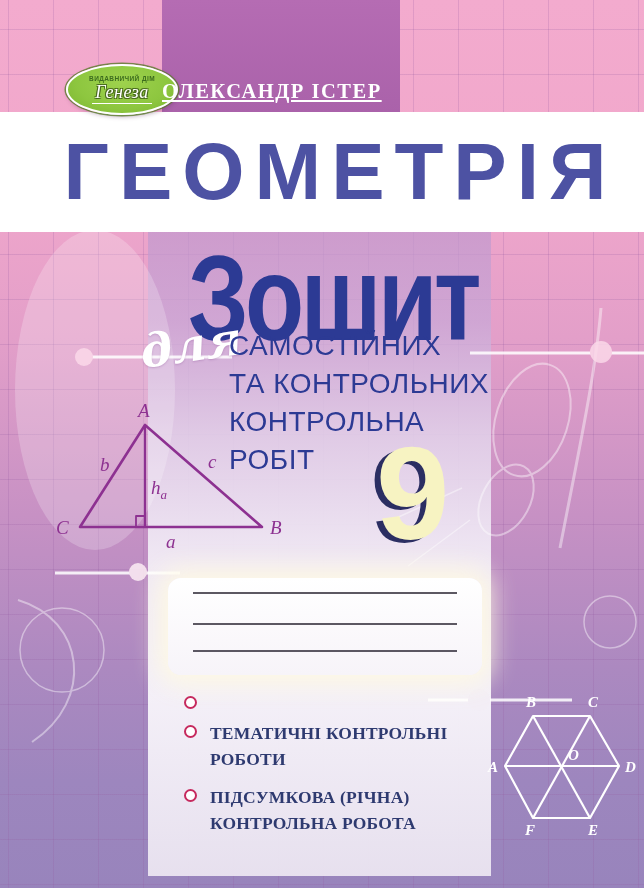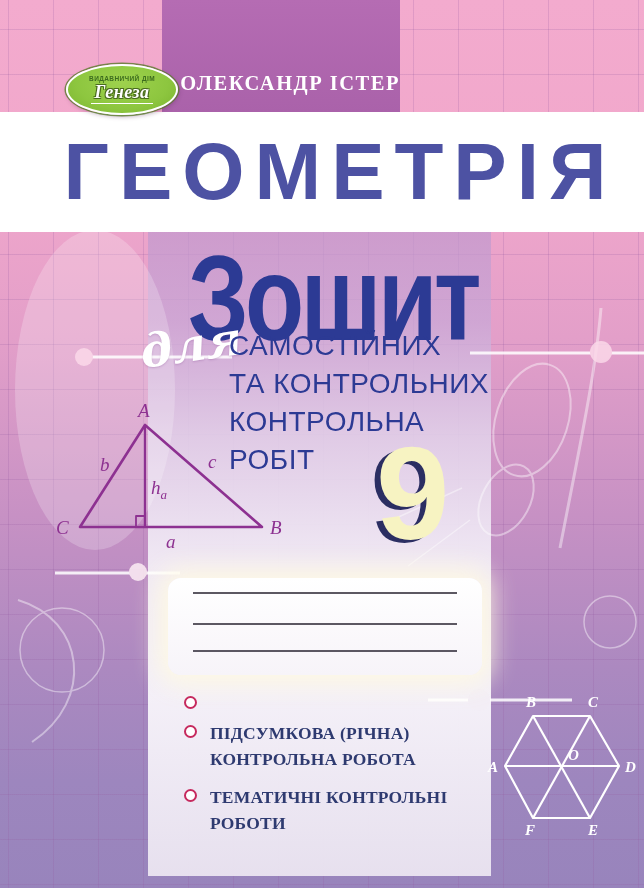--- a/index.html
+++ b/index.html
@@ -39,29 +39,29 @@
     background:radial-gradient(ellipse at 50% 35%, #9ed24d 0%, #8dc63f 60%, #7ab32f 100%);
     border:2px solid #fff; border-radius:50%;
     box-shadow:0 0 0 1.5px rgba(90,122,42,.8), 1px 2px 4px rgba(90,40,90,.35);
     display:flex; flex-direction:column; align-items:center; justify-content:center;
   }
   .logo-top{
     font-size:6.5px; font-weight:bold; color:#3c6b1e; letter-spacing:.4px;
     line-height:8px; white-space:nowrap;
   }
   .logo-name{
-    font-family:"Liberation Serif", serif; font-weight:bold; font-style:italic;
+    font-family:"Liberation Serif", serif; font-weight:normal; font-style:italic;
     font-size:18px; line-height:19px; color:#ffffff; letter-spacing:.5px;
     text-shadow:1px 1px 0 #4a6b1f, -1px 1px 0 #4a6b1f, 1px -1px 0 #4a6b1f, -1px -1px 0 #4a6b1f;
     border-bottom:1.5px solid #fff; padding:0 3px 1px;
   }
   .author{
-    position:absolute; left:162px; top:72px; width:238px; text-align:right;
+    position:absolute; left:162px; top:80px; width:238px; text-align:left;
     font-family:"Liberation Serif", serif; font-weight:bold;
-    font-size:20.5px; color:#ffffff; letter-spacing:1.5px; white-space:nowrap;
+    font-size:20.5px; color:#ffffff; letter-spacing:1.5px; white-space:nowrap;text-decoration:underline;
   }
   .title{
     position:absolute; left:0; top:126px; width:644px; text-align:center;
     font-weight:bold; font-size:80px; line-height:92px; color:#4d52a3;
     letter-spacing:10px; white-space:nowrap;margin-left:18px;
   }
   .notebook-word{
     position:absolute; left:188px; top:238px;
     font-weight:bold; font-size:110px; line-height:110px; letter-spacing:-4px;
     color:#2c3a94; transform:scale(.88,1.1); transform-origin:left top; white-space:nowrap;
@@ -185,25 +185,25 @@
     <div class="name-line" style="top:45px;"></div>
     <div class="name-line" style="top:72px;"></div>
   </div>
 
   <ul class="contents">
     <li>
       <span class="bullet"></span>
     </li>
     <li>
       <span class="bullet"></span>
-      <span class="txt">ПІДСУМКОВА (РІЧНА) КОНТРОЛЬНА РОБОТА</span>
+      <span class="txt">ТЕМАТИЧНІ КОНТРОЛЬНІ РОБОТИ</span>
     </li>
     <li>
       <span class="bullet"></span>
-      <span class="txt">ТЕМАТИЧНІ КОНТРОЛЬНІ РОБОТИ</span>
+      <span class="txt">ПІДСУМКОВА (РІЧНА) КОНТРОЛЬНА РОБОТА</span>
     </li>
   </ul>
 
   <svg class="diagram" style="left:478px; top:693px;" width="166" height="148" viewBox="0 0 166 148">
     <g stroke="#ffffff" stroke-width="2.2" fill="none" stroke-linejoin="round">
       <path d="M27 73 L 55 23 L 112 23 L 141 73 L 112 125 L 55 125 Z"></path>
       <line x1="27" y1="73" x2="141" y2="73"></line>
       <line x1="55" y1="23" x2="112" y2="125"></line>
       <line x1="112" y1="23" x2="55" y2="125"></line>
     </g>

